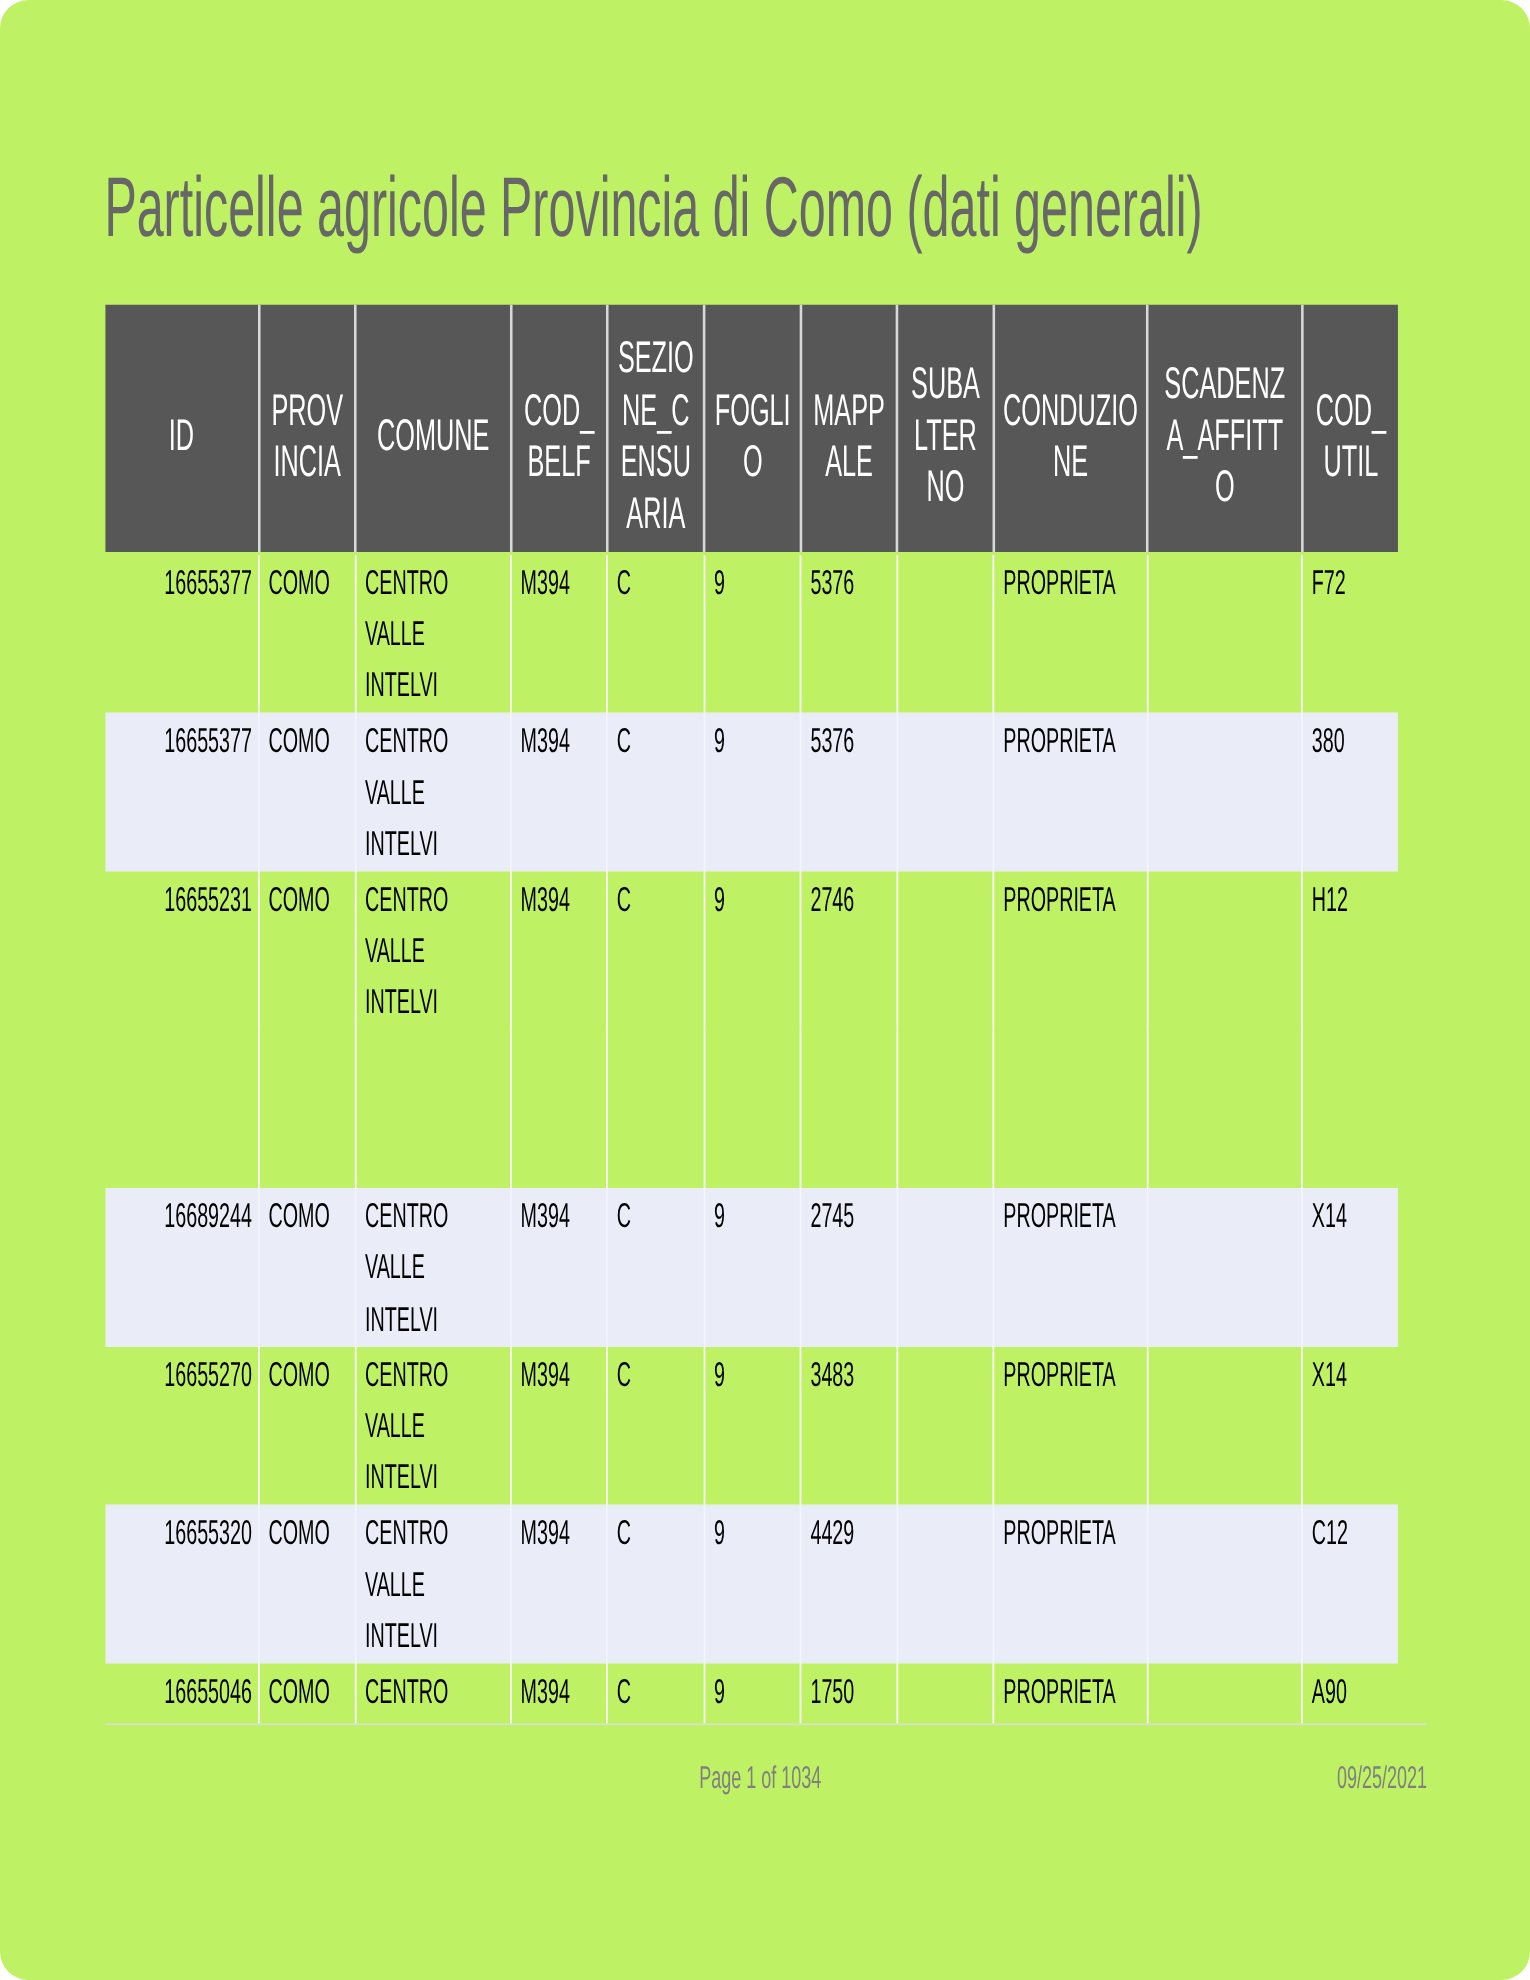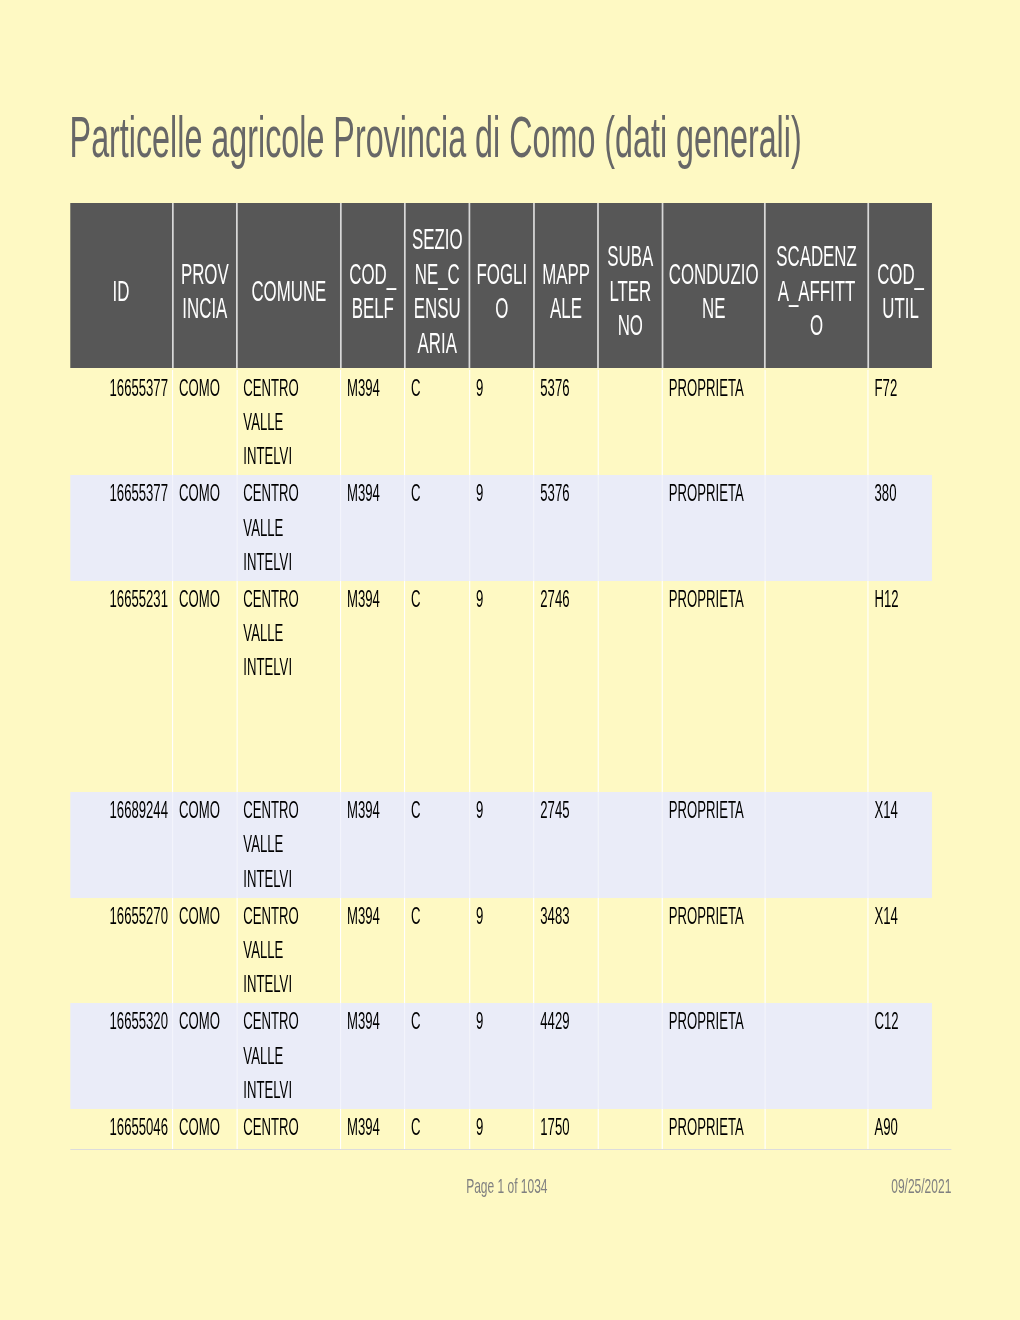--- a/index.html
+++ b/index.html
@@ -4,21 +4,21 @@
 <title>Particelle agricole Provincia di Como (dati generali)</title>
 <style>
   html, body { margin:0; padding:0; background:#ffffff; }
   html { width:1020px; height:1320px; overflow:hidden; }
   body {
     width:1020px; height:1320px; overflow:hidden;
     font-family:"Liberation Sans", sans-serif;
   }
   .page {
     position:relative; width:1020px; height:1320px;
-    overflow:hidden; background:#fef9c3;
+    overflow:hidden; background:#bef264;border-radius:19px;
   }
 
   
   .squeeze {
     position:absolute; left:0; top:0;
     width:1786px; height:1320px;
     transform: scaleX(0.5714);
     transform-origin: 0 0;
   }
 

